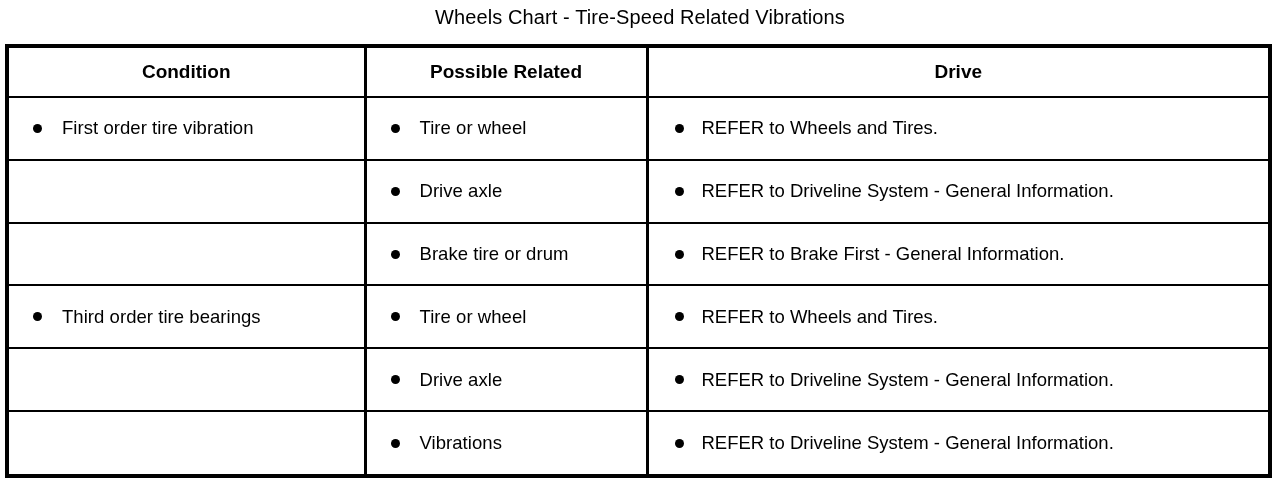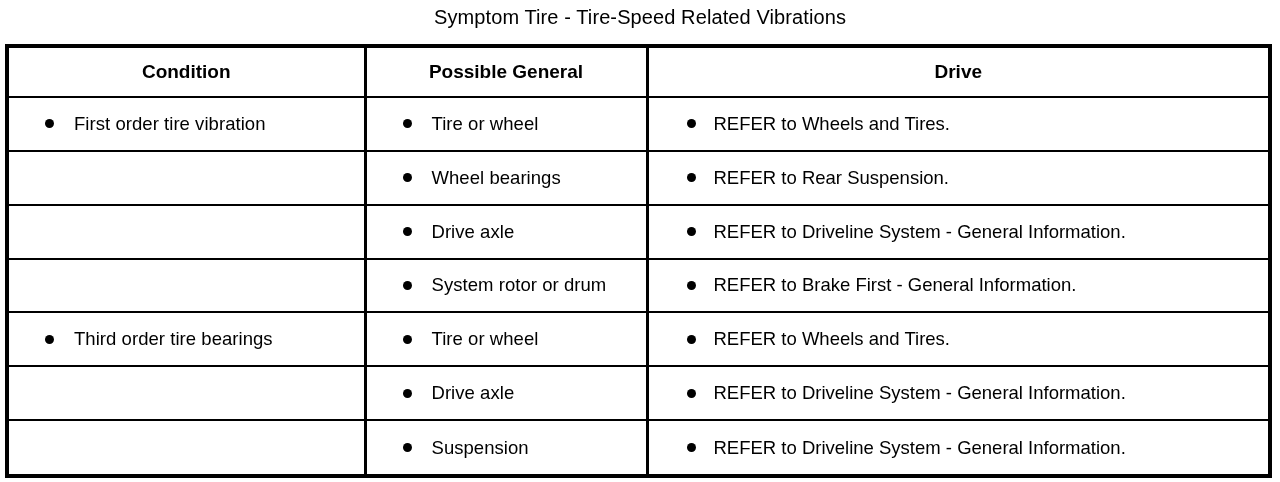--- a/index.html
+++ b/index.html
@@ -81,21 +81,20 @@
   }
 
   tbody tr { height: 47.5px; }
 
   .cell-inner {
     display: flex;
     align-items: center;
     height: 100%;
     padding-left: 24px;
     box-sizing: border-box;
-    margin-left: 12px;
   }
   .cell-inner.col3 { padding-left: 26px; }
   .cell-inner.empty { padding-left: 0; }
 
   .bullet {
     flex: 0 0 auto;
     width: 9px;
     height: 9px;
     border-radius: 50%;
     background: #000000;
@@ -108,36 +107,36 @@
     letter-spacing: 0.05px;
   }
   .cell-inner.col3 .cell-text { letter-spacing: 0; }
   .cell-inner.col3 .bullet { margin-right: 18px; }
 </style>
 </head>
 <body>
 
 <div class="page">
 
-  <div class="chart-title">Symptom Tire - Tire-Speed Related Vibrations</div>
+  <div class="chart-title">Wheels Chart - Tire-Speed Related Vibrations</div>
 
   <div class="table-wrap">
     <table class="symptom-table">
       <colgroup>
         <col class="c1">
         <col class="c2">
         <col class="c3">
       </colgroup>
       <thead>
         <tr>
           <th>
             <span class="hdr-text">Condition</span>
           </th>
           <th>
-            <span class="hdr-text">Possible General</span>
+            <span class="hdr-text">Possible Related</span>
           </th>
           <th>
             <span class="hdr-text">Drive</span>
           </th>
         </tr>
       </thead>
       <tbody id="table-body">
           <tr>
             <td>
               <div class="cell-inner">
@@ -158,55 +157,38 @@
               </div>
             </td>
           </tr>
           <tr>
             <td>
               <div class="cell-inner empty"></div>
             </td>
             <td>
               <div class="cell-inner">
                 <span class="bullet"></span>
-                <span class="cell-text">Wheel bearings</span>
-              </div>
-            </td>
-            <td>
-              <div class="cell-inner col3">
-                <span class="bullet"></span>
-                <span class="cell-text">REFER to Rear Suspension.</span>
-              </div>
-            </td>
-          </tr>
-          <tr>
-            <td>
-              <div class="cell-inner empty"></div>
-            </td>
-            <td>
-              <div class="cell-inner">
-                <span class="bullet"></span>
                 <span class="cell-text">Drive axle</span>
               </div>
             </td>
             <td>
               <div class="cell-inner col3">
                 <span class="bullet"></span>
                 <span class="cell-text">REFER to Driveline System - General Information.</span>
               </div>
             </td>
           </tr>
           <tr>
             <td>
               <div class="cell-inner empty"></div>
             </td>
             <td>
               <div class="cell-inner">
                 <span class="bullet"></span>
-                <span class="cell-text">System rotor or drum</span>
+                <span class="cell-text">Brake tire or drum</span>
               </div>
             </td>
             <td>
               <div class="cell-inner col3">
                 <span class="bullet"></span>
                 <span class="cell-text">REFER to Brake First - General Information.</span>
               </div>
             </td>
           </tr>
           <tr>
@@ -246,21 +228,21 @@
               </div>
             </td>
           </tr>
           <tr>
             <td>
               <div class="cell-inner empty"></div>
             </td>
             <td>
               <div class="cell-inner">
                 <span class="bullet"></span>
-                <span class="cell-text">Suspension</span>
+                <span class="cell-text">Vibrations</span>
               </div>
             </td>
             <td>
               <div class="cell-inner col3">
                 <span class="bullet"></span>
                 <span class="cell-text">REFER to Driveline System - General Information.</span>
               </div>
             </td>
           </tr>
         </tbody>

